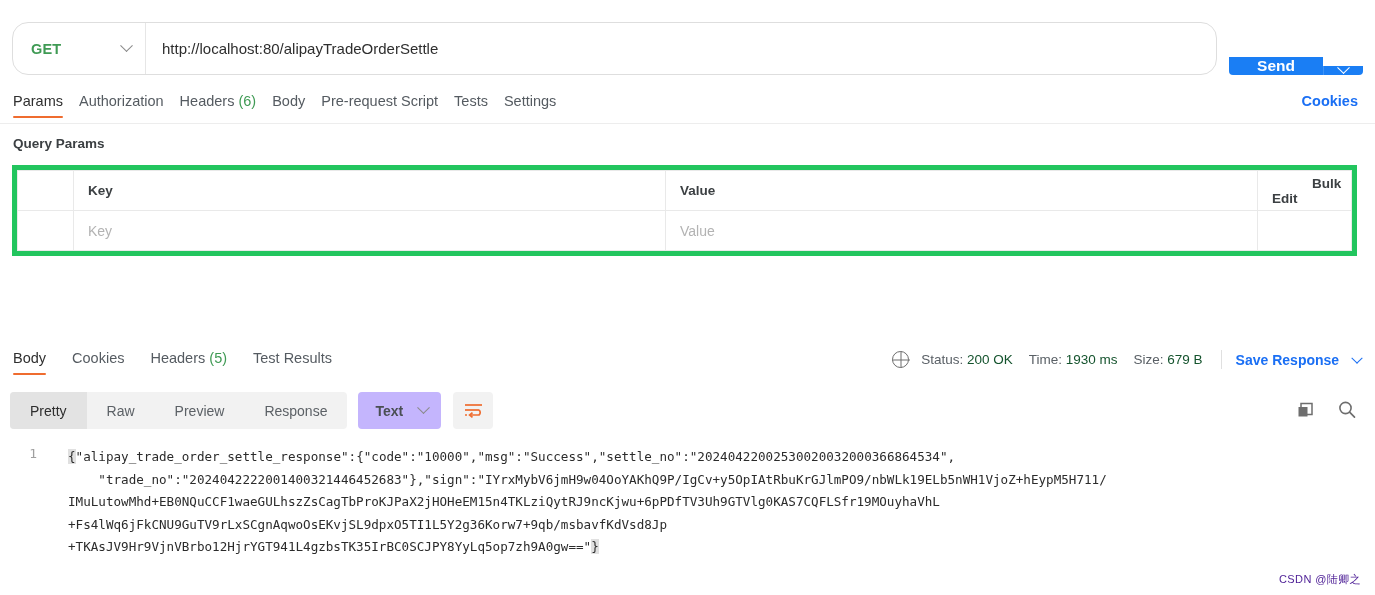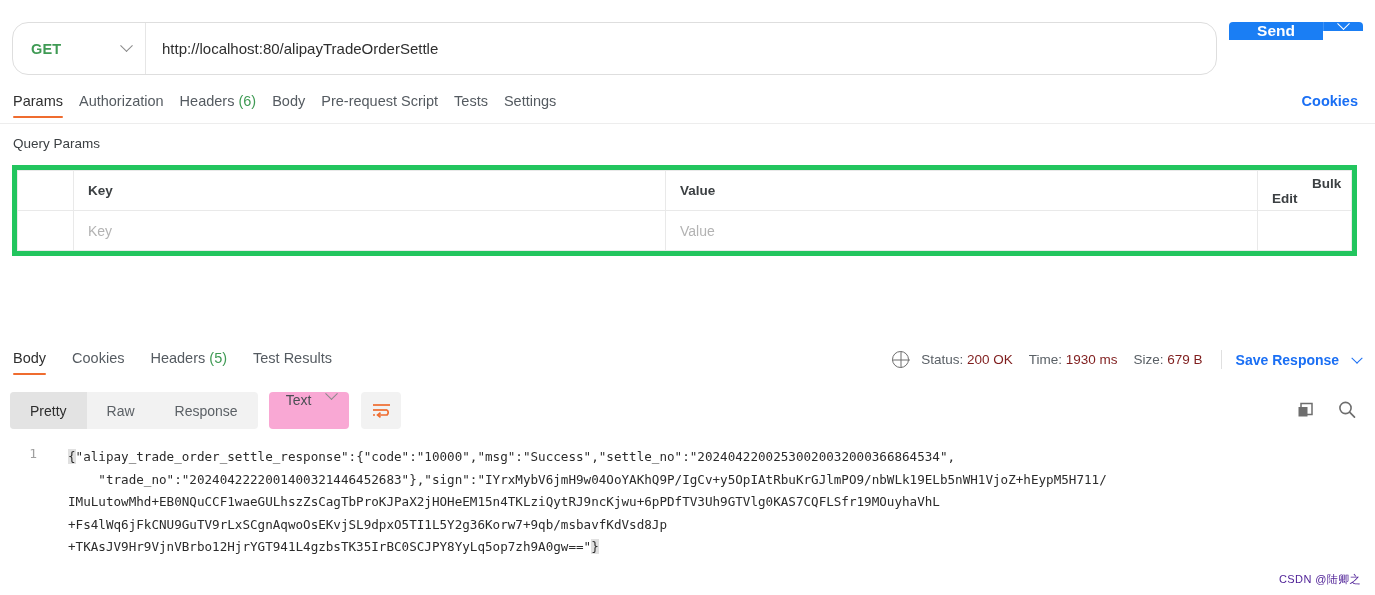--- a/index.html
+++ b/index.html
@@ -36,21 +36,21 @@
   .chev {
     display:inline-block; width: 9px; height: 9px;
     border-right: 1.6px solid #8a8a8a; border-bottom: 1.6px solid #8a8a8a;
     transform: rotate(45deg) translate(-2px,-2px);
   }
   .url-input {
     flex: 1 1 auto; display:flex; align-items:center;
     padding: 0 16px; font-size: 15px; color: #2e2e2e; cursor: text;
   }
   .send-group {
-    margin-left: 12px; display: flex; align-items: flex-start;
+    margin-left: 12px; display: flex; align-items: flex-end;
     border-radius: 4px; overflow: hidden; height: 53px;
   }
   .send-btn {
     background: #1a7ef4; color:#fff; font-weight: bold; font-size: 15.5px;
     display:flex; align-items:center; justify-content:center;
     width: 94px; cursor: pointer; border:none;
     font-family: "Liberation Sans", sans-serif;
   }
   .send-caret {
     background: #1a7ef4; width: 40px; display:flex; align-items:center;
@@ -73,21 +73,21 @@
     position:absolute; right: 17px; top: 93px;
     color:#1a6ff4; font-size: 14.5px; font-weight: bold; cursor:pointer;
   }
   .divider-line {
     position:absolute; left:0; top:123px; width:1375px; height:1px; background:#ededed;
   }
 
   
   .qp-title {
     position:absolute; left: 13px; top: 136px;
-    font-size: 13.5px; font-weight: normal; color: #3c4043;
+    font-size: 13.5px; font-weight: bold; color: #3c4043;
   }
   .qp-table {
     position:absolute; left: 12px; top: 165px; width: 1345px;
     border: 5px solid #22c55e; border-collapse: collapse;
   }
   .qp-table table { width: 100%; border-collapse: collapse; table-layout: fixed; }
   .qp-table th, .qp-table td {
     border: 1px solid #e9e9e9; height: 40px; padding: 0 14px; text-align: left;
     font-weight: normal;
   }
@@ -119,39 +119,39 @@
   }
   .globe::before {
     content:''; position:absolute; left:50%; top:-1.4px; bottom:-1.4px; width:0;
     border-left:1.4px solid #6e6e6e; transform:translateX(-50%);
   }
   .globe::after {
     content:''; position:absolute; left:-1.4px; right:-1.4px; top:50%; height:0;
     border-top:1.4px solid #6e6e6e; transform:translateY(-50%);
   }
   .stat { color:#5a6066; margin-right: 16px; white-space:nowrap; }
-  .stat b { font-weight: normal; color:#7f1d1d; }
+  .stat b { font-weight: normal; color:#14532d; }
   .vsep { width:1px; height:19px; background:#e0e0e0; margin: 0 14px 0 2px; }
   .save-resp { color:#1a6ff4; font-weight:bold; font-size:14px; cursor:pointer; }
   .save-caret { margin-left: 10px; display:inline-block; }
   .save-caret .chev { border-color:#1a6ff4; width:8px; height:8px; }
 
   
   .view-toolbar { position:absolute; left: 10px; top: 392px; display:flex; align-items:center; }
   .seg {
     display:flex; background:#f2f2f2; border-radius: 4px; overflow:hidden; height: 37px;
   }
   .seg-item {
     display:flex; align-items:center; justify-content:center;
     padding: 0 20px; font-size: 14px; color:#5c6166; cursor:pointer;text-align:right;
   }
   .seg-item.active { background:#e3e3e3; color:#2d2d2d; }
   .type-sel {
-    margin-left: 11px; height: 37px; background:#f9a8d4; border-radius:4px;
-    display:flex; align-items:flex-start; padding: 0 13px 0 17px; gap: 16px; cursor:pointer;
+    margin-left: 11px; height: 37px; background:#c4b5fd; border-radius:4px;
+    display:flex; align-items:center; padding: 0 13px 0 17px; gap: 16px; cursor:pointer;font-weight:bold;
   }
   .type-sel span { font-size:14px; color:#4a4f54; }
   .wrap-btn {
     margin-left: 12px; height:37px; width: 40px; background:#f2f2f2; border-radius:4px;
     display:flex; align-items:center; justify-content:center; cursor:pointer;
   }
   .resp-icons { position:absolute; right: 18px; top: 400px; display:flex; gap: 22px; align-items:center; }
   .icon-btn { cursor:pointer; display:flex; align-items:center; justify-content:center; }
 
   
@@ -249,20 +249,21 @@
     <div class="save-resp">
       <span>Save Response</span>
       <span class="save-caret"><span class="chev"></span></span>
     </div>
   </div>
 
   <div class="view-toolbar">
     <div class="seg">
       <div class="seg-item active">Pretty</div>
       <div class="seg-item">Raw</div>
+      <div class="seg-item">Preview</div>
       <div class="seg-item">Response</div>
     </div>
     <div class="type-sel">
       <span>Text</span>
       <span class="chev"></span>
     </div>
     <div class="wrap-btn">
       <svg width="19" height="17" viewBox="0 0 19 17">
         <line x1="1" y1="3" x2="18" y2="3" stroke="#ef6c2f" stroke-width="1.7"></line>
         <line x1="1" y1="8" x2="15" y2="8" stroke="#ef6c2f" stroke-width="1.7"></line>

